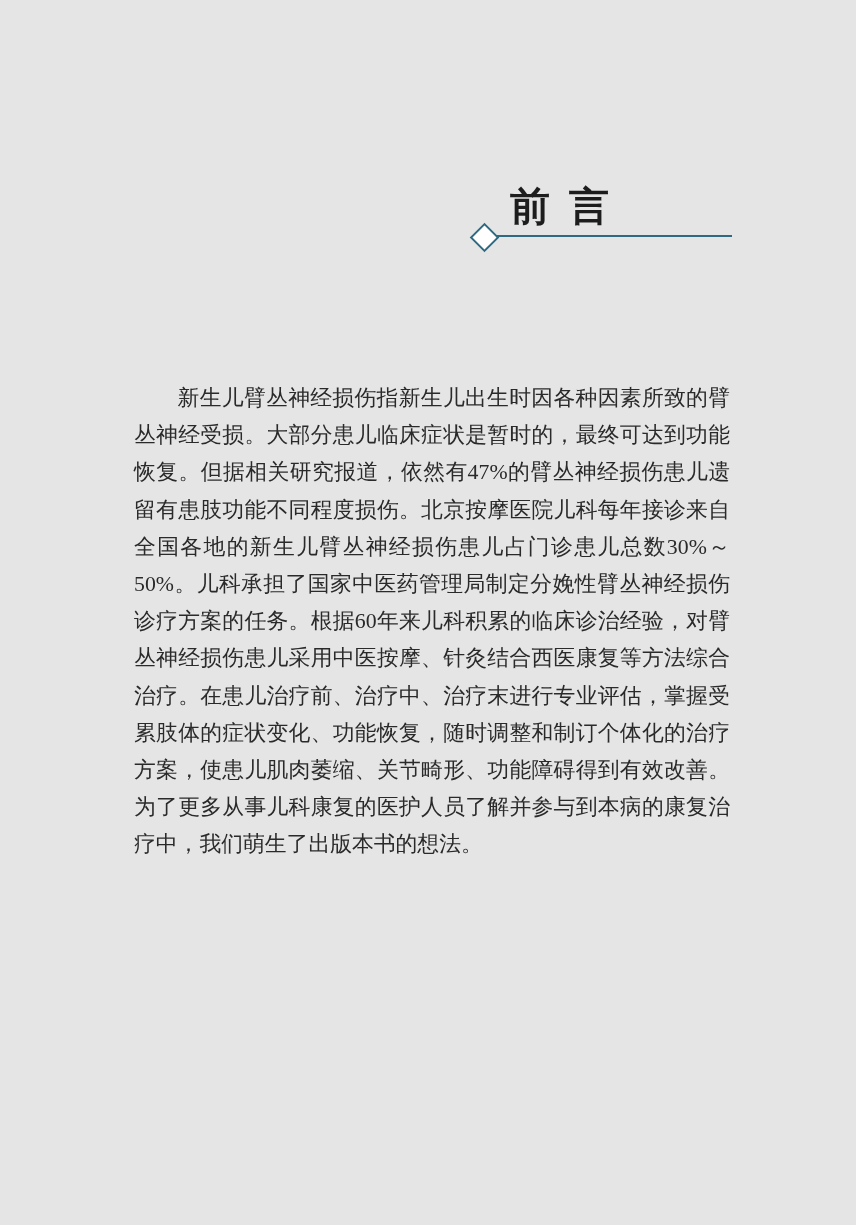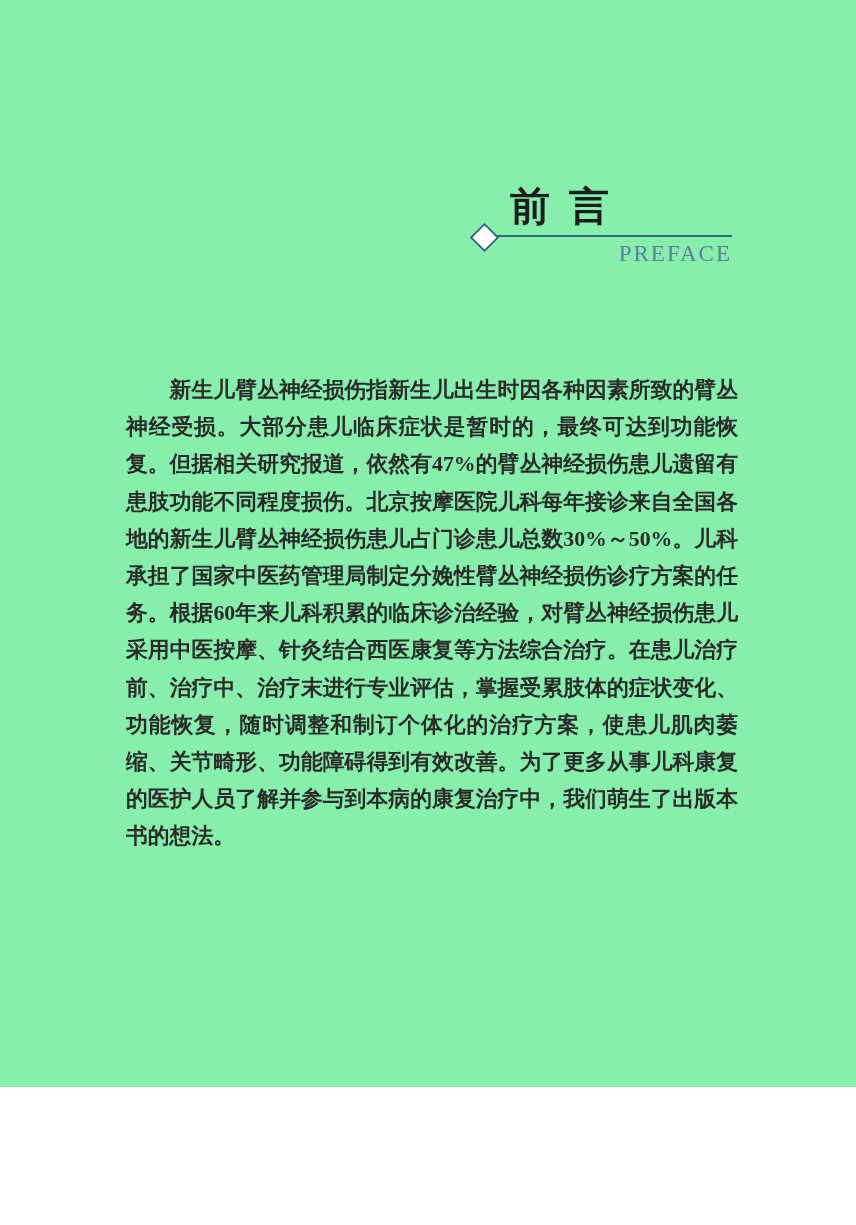--- a/index.html
+++ b/index.html
@@ -3,22 +3,22 @@
 <meta charset="utf-8">
 <style>
   html, body {
     margin: 0;
     padding: 0;
     background: #ffffff;
   }
   .page {
     position: relative;
     width: 856px;
-    height: 1087px;
-    background: #86efac;
+    height: 1225px;
+    background: #e5e5e5;
     overflow: hidden;
     font-family: "Liberation Serif", "DejaVu Serif", serif;
   }
 
   
   .title-zh {
     position: absolute;
     left: 510px;
     top: 186px;
     font-family: "Liberation Sans", "DejaVu Sans", sans-serif;
@@ -67,36 +67,34 @@
     left: 126px;
     top: 372px;
     width: 612px;
     font-family: "Liberation Serif", "DejaVu Serif", serif;
     font-size: 21.8px;
     line-height: 37.2px;
     color: #2a2a2a;
     text-align: justify;
   }
   .body-text p {
-    margin: 0;
+    margin: 8px;
     padding: 0;
     text-indent: 2em;
-    font-weight: bold;
   }
 </style>
 </head>
 <body>
 
 <div class="page">
 
   <div class="title-zh">前 言</div>
 
   <div class="diamond"></div>
 
   <div class="header-rule"></div>
 
-  <div class="subtitle-en">PREFACE</div>
 
   <div class="body-text">
     <p>新生儿臂丛神经损伤指新生儿出生时因各种因素所致的臂丛神经受损。大部分患儿临床症状是暂时的，最终可达到功能恢复。但据相关研究报道，依然有47%的臂丛神经损伤患儿遗留有患肢功能不同程度损伤。北京按摩医院儿科每年接诊来自全国各地的新生儿臂丛神经损伤患儿占门诊患儿总数30%～50%。儿科承担了国家中医药管理局制定分娩性臂丛神经损伤诊疗方案的任务。根据60年来儿科积累的临床诊治经验，对臂丛神经损伤患儿采用中医按摩、针灸结合西医康复等方法综合治疗。在患儿治疗前、治疗中、治疗末进行专业评估，掌握受累肢体的症状变化、功能恢复，随时调整和制订个体化的治疗方案，使患儿肌肉萎缩、关节畸形、功能障碍得到有效改善。为了更多从事儿科康复的医护人员了解并参与到本病的康复治疗中，我们萌生了出版本书的想法。</p>
   </div>
 
 </div>
 
 </body></html>

